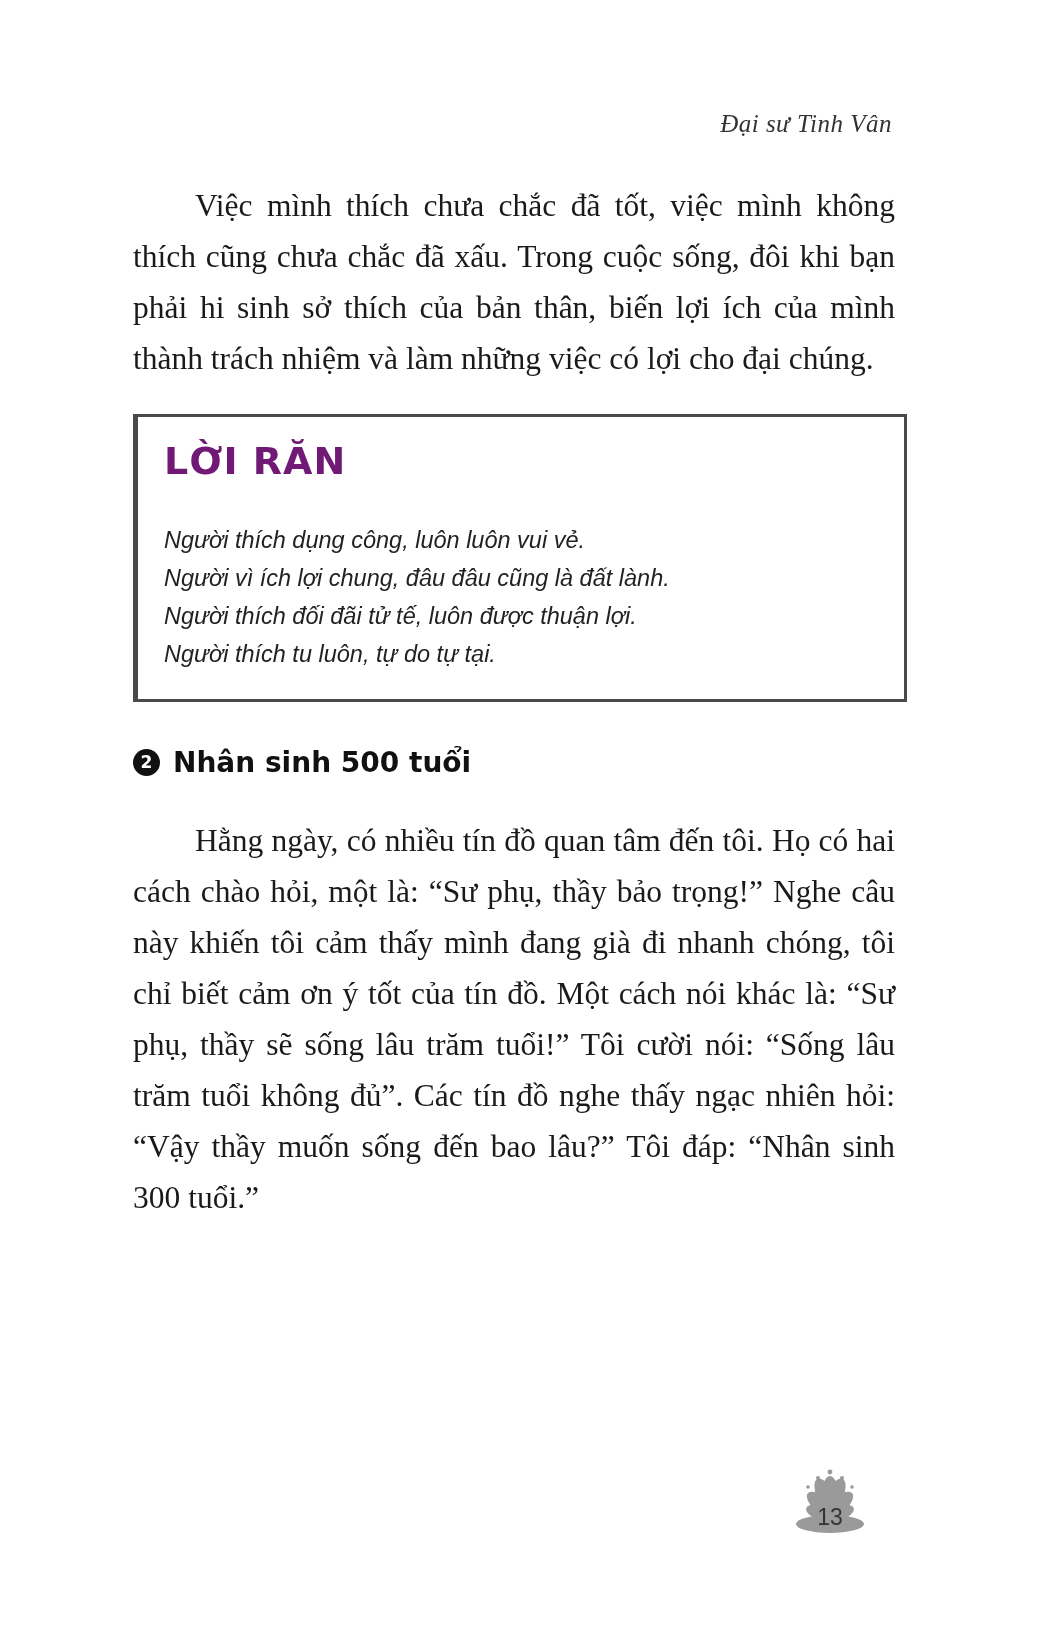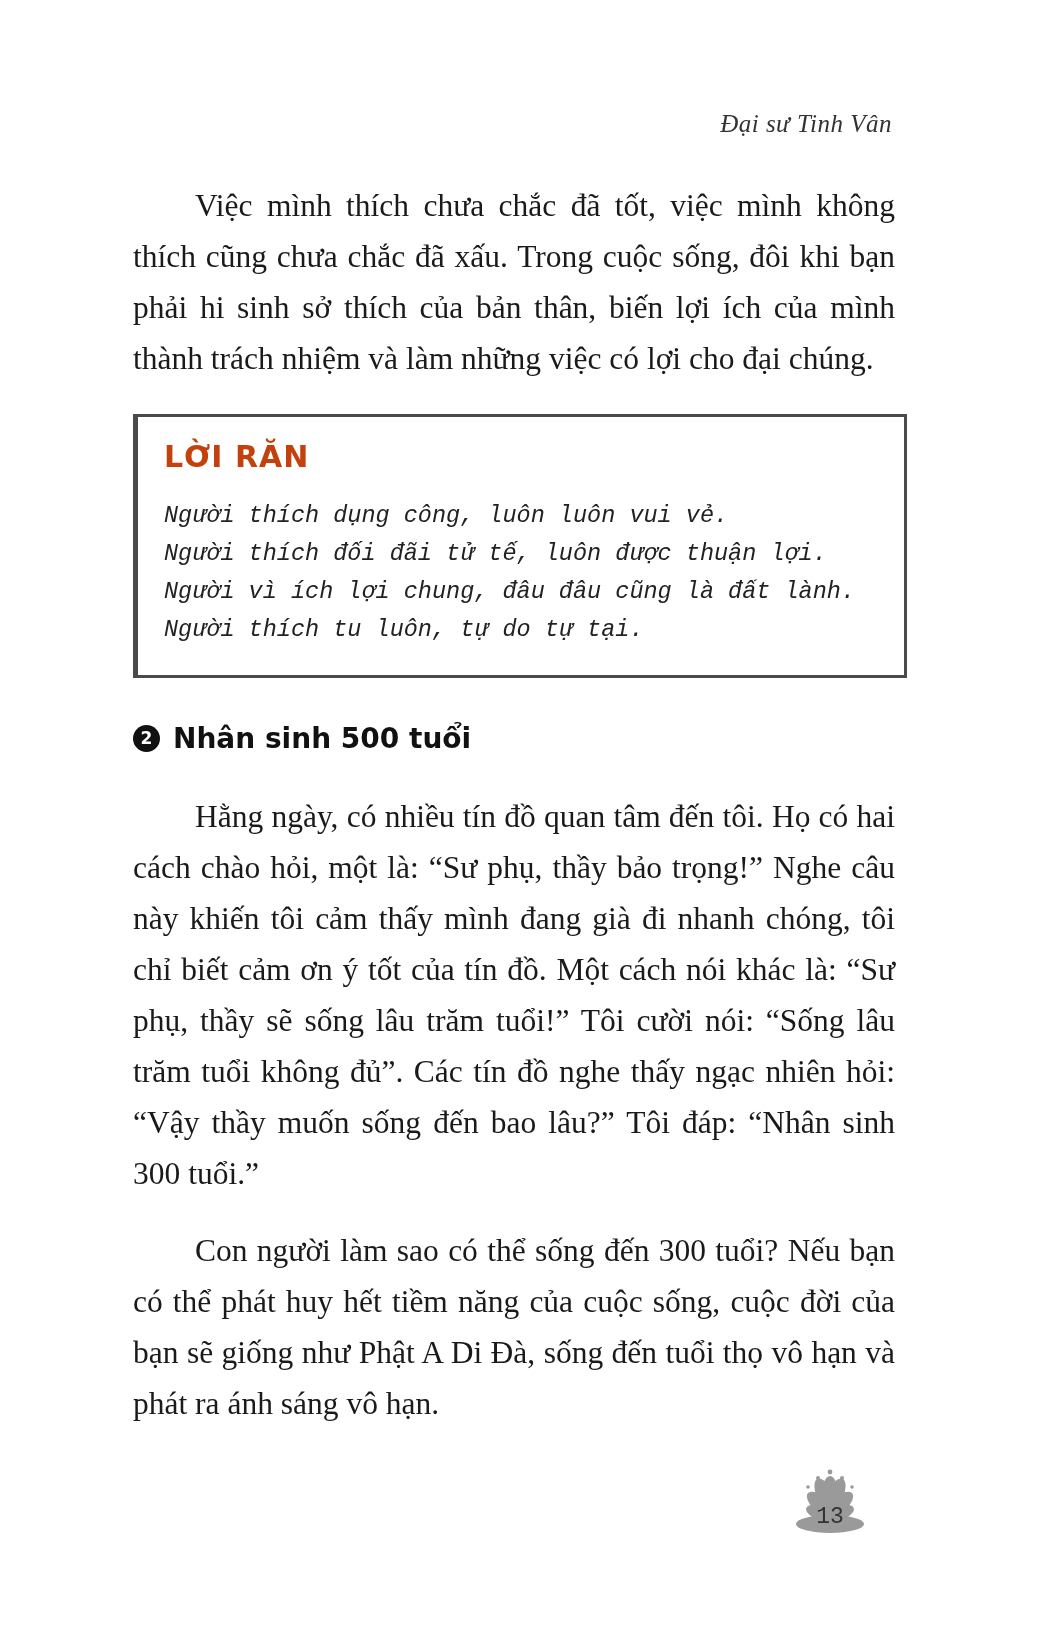--- a/index.html
+++ b/index.html
@@ -51,27 +51,27 @@
   .callout {
     margin-top: 30px;
     border: 3px solid #4a4a4a;
     border-left-width: 5px;
     padding: 22px 26px 26px 26px;
     box-sizing: border-box;
   }
   .callout-title {
     font-family: "DejaVu Sans", sans-serif;
     font-weight: bold;
-    font-size: 30px;
+    font-size: 38px;
     letter-spacing: 1px;
-    color: #c2410c;
-    margin-bottom: 23px;
+    color: #701a75;
+    margin-bottom: 38px;
   }
   .callout-line {
-    font-family: Liberation Mono, monospace;
+    font-family: Liberation Sans, sans-serif;
     font-style: italic;
     font-size: 23.5px;
     line-height: 38px;
     color: #222222;
     white-space: nowrap;
   }
   .section-heading {
     margin-top: 44px;
     margin-bottom: 14px;
     display: flex;
@@ -114,58 +114,57 @@
   }
   .page-number {
     position: absolute;
     left: 0;
     top: 0;
     width: 120px;
     height: 96px;
     display: flex;
     align-items: center;
     justify-content: center;
-    font-family: Liberation Mono, monospace;
+    font-family: Liberation Sans, sans-serif;
     font-size: 23px;
     color: #333333;
     padding-top: 30px;
     box-sizing: border-box;
   }
 </style>
 </head>
 <body>
 
 <div class="page">
 
   <div class="running-head">Đại sư Tinh Vân</div>
 
   <div class="body-block">
 
     <p class="para">Việc mình thích chưa chắc đã tốt, việc mình không thích cũng chưa chắc đã xấu. Trong cuộc sống, đôi khi bạn phải hi sinh sở thích của bản thân, biến lợi ích của mình thành trách nhiệm và làm những việc có lợi cho đại chúng.</p>
 
     <div class="callout">
       <div class="callout-title">LỜI RĂN</div>
       <div class="callout-line">Người thích dụng công, luôn luôn vui vẻ.</div>
+      <div class="callout-line">Người vì ích lợi chung, đâu đâu cũng là đất lành.</div>
       <div class="callout-line">Người thích đối đãi tử tế, luôn được thuận lợi.</div>
-      <div class="callout-line">Người vì ích lợi chung, đâu đâu cũng là đất lành.</div>
       <div class="callout-line">Người thích tu luôn, tự do tự tại.</div>
     </div>
 
     <div class="section-heading">
       <span class="num-badge">2</span>
       <span>Nhân sinh 500 tuổi</span>
     </div>
 
     <div class="gap-sm"></div>
 
     <p class="para italic">Hằng ngày, có nhiều tín đồ quan tâm đến tôi. Họ có hai cách chào hỏi, một là: “Sư phụ, thầy bảo trọng!” Nghe câu này khiến tôi cảm thấy mình đang già đi nhanh chóng, tôi chỉ biết cảm ơn ý tốt của tín đồ. Một cách nói khác là: “Sư phụ, thầy sẽ sống lâu trăm tuổi!” Tôi cười nói: “Sống lâu trăm tuổi không đủ”. Các tín đồ nghe thấy ngạc nhiên hỏi: “Vậy thầy muốn sống đến bao lâu?” Tôi đáp: “Nhân sinh 300 tuổi.”</p>
 
     <div class="gap-md"></div>
 
-    <p class="para">Con người làm sao có thể sống đến 300 tuổi? Nếu bạn có thể phát huy hết tiềm năng của cuộc sống, cuộc đời của bạn sẽ giống như Phật A Di Đà, sống đến tuổi thọ vô hạn và phát ra ánh sáng vô hạn.</p>
 
   </div>
 
   <div class="footer">
     <svg class="lotus" width="120" height="96" viewBox="0 0 120 96">
       <g fill="#9a9a9a">
         <ellipse cx="60" cy="46" rx="9" ry="24"></ellipse>
         <ellipse cx="60" cy="46" rx="9" ry="24" transform="rotate(25 60 52)"></ellipse>
         <ellipse cx="60" cy="46" rx="9" ry="24" transform="rotate(-25 60 52)"></ellipse>
         <ellipse cx="60" cy="52" rx="9" ry="23" transform="rotate(50 60 58)"></ellipse>

